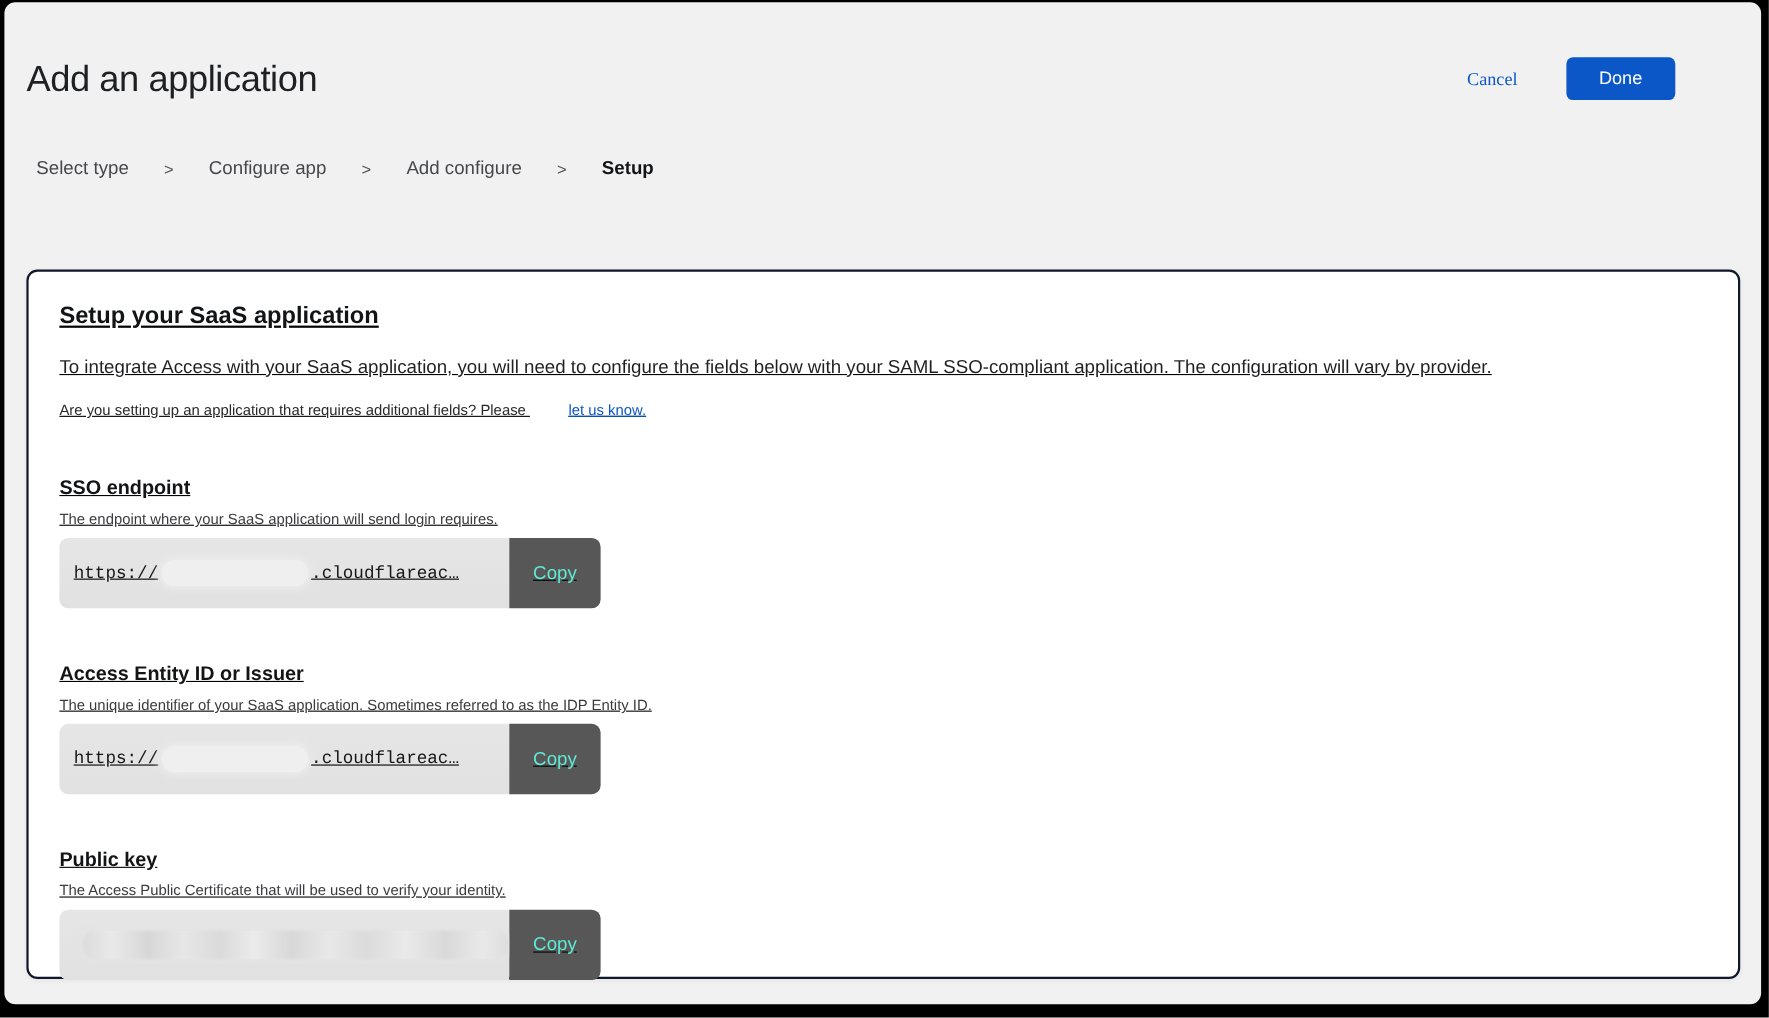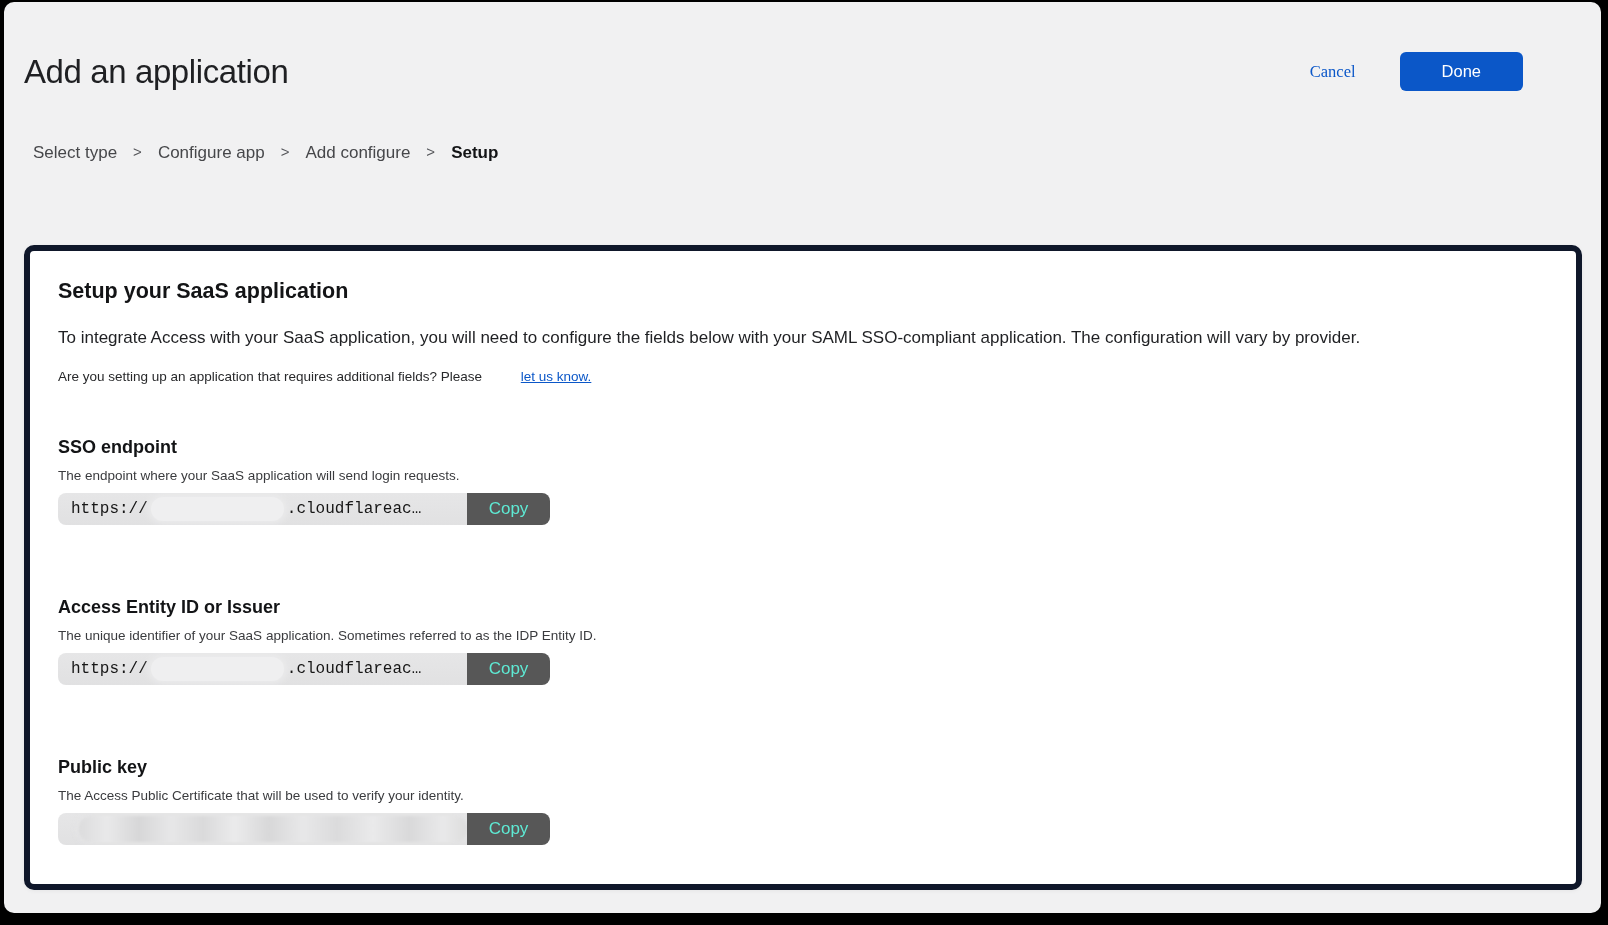--- a/index.html
+++ b/index.html
@@ -42,45 +42,46 @@
     cursor: pointer;
     font-family: Liberation Serif, serif;
   }
   .done-btn {
     background: #0b57c8;
     color: #fff;
     font-family: "Liberation Sans", sans-serif;
     font-size: 16.5px;
     border: none;
     border-radius: 6px;
-    padding: 10px 42px;
+    padding: 10px 30px;
     cursor: pointer;
   }
   
   .breadcrumb {
     margin: 52px 0 0 29px;
     font-size: 17px;
     color: #46474a;
     display: flex;
-    align-items: flex-start;
-    gap: 16px;
+    align-items: flex-end;
+    gap: 32px;
   }
   .crumb { cursor: pointer; }
   .crumb.active { color: #131416; font-weight: 700; cursor: default; }
   .crumb-sep { color: #55565a; font-size: 15px; }
   
   .card {
     position: absolute;
     left: 20px; top: 243px;
     width: 1558px; height: 645px;
     background: #ffffff;
-    border: 6px solid #0f172a;
+    border: 2px solid #0f172a;
     border-radius: 10px;
     box-shadow: 0 1px 4px rgba(0,0,0,0.05);
     padding: 28px 28px 0 28px;
+    text-decoration: underline;
   }
   .card-heading {
     font-size: 21.5px;
     font-weight: 700;
     color: #131416;
     margin: 0 0 24px 0;
   }
   .card-intro {
     font-size: 17px;
     color: #1f2023;
@@ -104,23 +105,23 @@
     color: #131416;
     margin: 0 0 10px 0;
   }
   .field-desc {
     font-size: 13.5px;
     color: #3a3b3e;
     margin: 0 0 10px 0;
   }
   .value-row {
     display: flex;
-    height: 32px;
+    height: 64px;
     width: 492px;
-    margin-bottom: 72px;
+    margin-bottom: 49px;
   }
   .value-box {
     flex: 1;
     min-width: 0;
     background: linear-gradient(#e6e6e7, #e1e1e2);
     border-radius: 8px 0 0 8px;
     display: flex;
     align-items: center;
     padding: 0 13px;
     font-family: "Liberation Mono", "DejaVu Sans Mono", monospace;
@@ -185,21 +186,21 @@
     <span class="crumb active">Setup</span>
   </nav>
 
   <section class="card">
     <h2 class="card-heading">Setup your SaaS application</h2>
     <p class="card-intro">To integrate Access with your SaaS application, you will need to configure the fields below with your SAML SSO-compliant application. The configuration will vary by provider.</p>
     <p class="card-note"><span>Are you setting up an application that requires additional fields? Please </span><a>let us know.</a></p>
 
     <div class="field-group">
       <h3 class="field-label">SSO endpoint</h3>
-      <p class="field-desc">The endpoint where your SaaS application will send login requests.</p>
+      <p class="field-desc">The endpoint where your SaaS application will send login requires.</p>
       <div class="value-row">
         <div class="value-box">
           <span>https://</span>
           <span class="redacted url"></span>
           <span>.cloudflareac…</span>
         </div>
         <button class="copy-btn">Copy</button>
       </div>
     </div>
 

